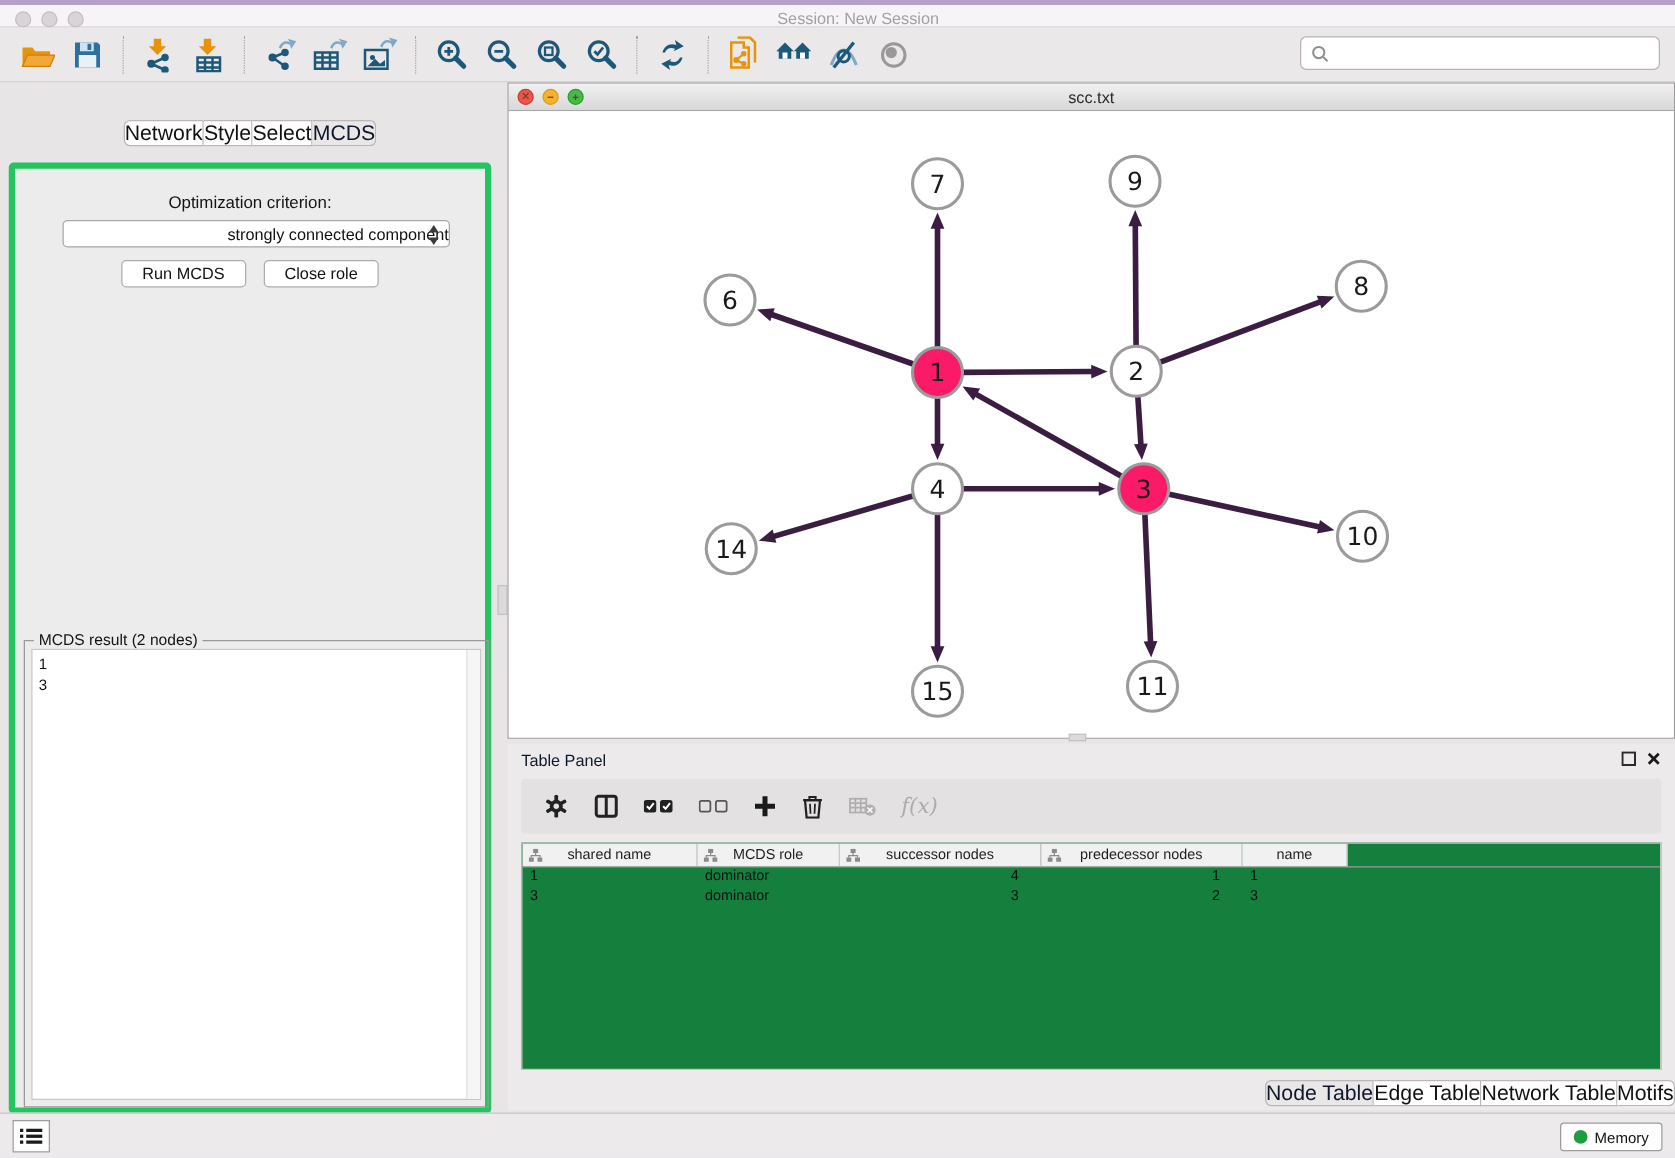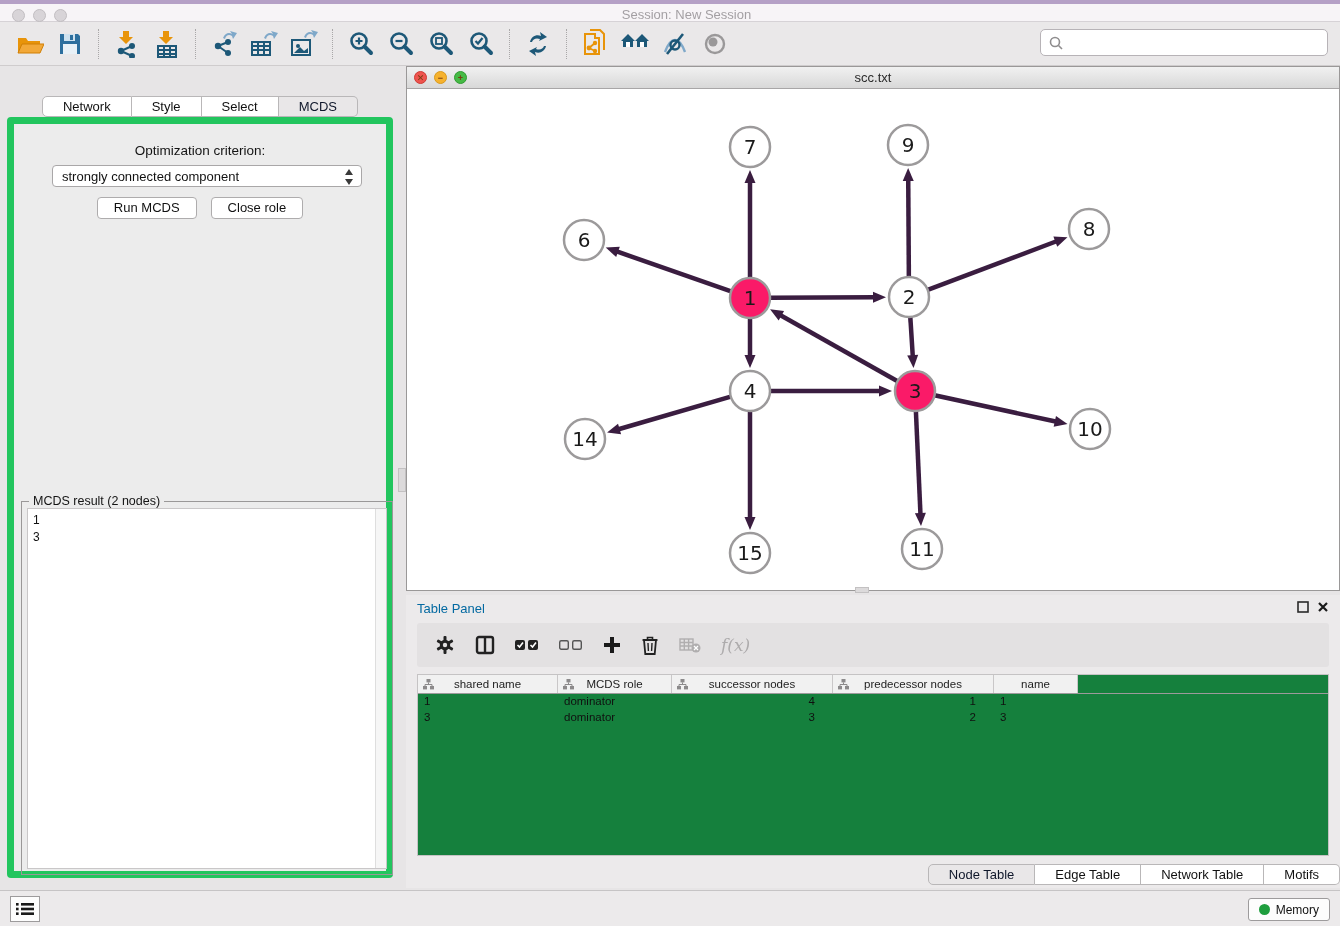--- a/index.html
+++ b/index.html
@@ -22,31 +22,31 @@
   .tb-sep { width:1px; height:30px; margin:0 8px; border-left:1px dotted #a9a7a8; }
   .searchbox { position:absolute; right:12px; top:7px; width:288px; height:27px;
     background:#fff; border:1px solid #b7b3b7; border-radius:5px; display:flex; align-items:center; padding-left:7px; }
 
   
   .control-panel { position:absolute; left:0; top:66px; width:400px; height:822px; background:#e7e5e6; }
   .panel-header { position:absolute; left:0; top:4px; width:100%; height:22px; }
   .panel-header .ph-title { position:absolute; left:10px; top:3px; font-size:13px; color:#1c1c1c; }
   .ph-btns { position:absolute; right:10px; top:4px; display:flex; gap:8px; }
   .tabs-row { position:absolute; top:30px; left:0; width:100%; display:flex; justify-content:center; }
-  .tab { height:21px; padding:0 20px; font-size:13px; line-height:20px; background:#fff;
+  .tab { height:21px; padding:0 0; font-size:17px; line-height:20px; background:#fff;
     border:1px solid #b9b7b8; border-left:none; color:#111; text-align:center; }
   .tab:first-child { border-left:1px solid #b9b7b8; border-radius:5px 0 0 5px; }
   .tab:last-child { border-radius:0 5px 5px 0; }
   .tab.active { background:#e9e7e8; color:#0f172a; }
-  .cp-body { position:absolute; left:7px; top:51px; width:386px; height:761px;
-    background:#ececec; border:7px solid #22c55e; border-radius:4px; }
+  .cp-body { position:absolute; left:7px; top:64px; width:386px; height:761px;
+    background:#ececec; border:5px solid #22c55e; border-radius:4px; }
   .opt-label { margin-top:19px; text-align:center; font-size:13.5px; color:#141414; }
   .selectbox { position:absolute; left:38px; top:41px; width:310px; height:22px; background:#fff;
     border:1px solid #a9a7a8; border-radius:4px; font-size:13px; color:#111;
-    display:flex; align-items:center; padding-left:9px; }
+    display:flex; align-items:center; padding-left:9px;justify-content:flex-end; }
   .stepper { position:absolute; right:6px; top:3px; width:11px; height:16px; }
   .stepper:before { content:""; position:absolute; top:0; left:1px; border-left:4.5px solid transparent;
     border-right:4.5px solid transparent; border-bottom:6px solid #3a3a3a; }
   .stepper:after { content:""; position:absolute; bottom:0; left:1px; border-left:4.5px solid transparent;
     border-right:4.5px solid transparent; border-top:6px solid #3a3a3a; }
   .btn-row { position:absolute; left:0; top:73px; width:100%; display:flex; justify-content:center; gap:14px; }
   .btn { height:22px; padding:0 16px; background:#fff; border:1px solid #aeacad; border-radius:4px;
     font-size:13px; line-height:20px; color:#111; }
   .groupbox { position:absolute; left:7px; top:377px; width:372px; height:374px;
     border:1px solid #9a9898; }
@@ -68,21 +68,21 @@
   .net-titlebar { position:absolute; left:0; top:0; width:100%; height:22px;
     background:linear-gradient(#f1f1f1,#d8d8d8); border-bottom:1px solid #a8a6a7; }
   .net-title { position:absolute; left:0; right:0; top:3px; text-align:center; font-size:13px; color:#2a2a2a; }
   .tl { position:absolute; top:4px; width:13px; height:13px; border-radius:50%;
     display:flex; align-items:center; justify-content:center; font-size:9px; font-weight:bold; color:#7a3d12; }
   .net-canvas { position:absolute; left:0; top:22px; width:932px; height:501px; background:#fff; }
 
   
   .table-panel { position:absolute; left:406px; top:595px; width:934px; height:293px; background:#eceaeb; }
   .tp-header { position:absolute; left:0; top:4px; width:100%; height:20px; }
-  .tp-header .ph-title { position:absolute; left:11px; top:2px; font-size:13px; color:#0369a1; }
+  .tp-header .ph-title { position:absolute; left:11px; top:2px; font-size:13px; color:#0f172a; }
   .tp-toolbar { position:absolute; left:11px; top:28px; width:912px; height:44px; background:#e3e1e2;
     border-radius:3px; display:flex; align-items:center; gap:20px; padding-left:18px; }
   .tp-tool { display:flex; align-items:center; justify-content:center; }
   .fx { font-family:"DejaVu Serif","Liberation Serif",serif; font-style:italic; font-size:17px; color:#adabac; }
   .the-table { position:absolute; left:11px; top:79px; width:912px; height:182px; background:#15803d;
     border:1px solid #c5c3c4; overflow:hidden; }
   .t-head { display:flex; height:19px; border-bottom:1px solid #9c9a9b; }
   .th { background:#f1f1f1; border-right:1px solid #c9c7c8; display:flex; align-items:center;
     justify-content:center; gap:5px; font-size:11.5px; color:#1d1d1d; position:relative; }
   .th .col-icon { position:absolute; left:5px; top:4px; }

